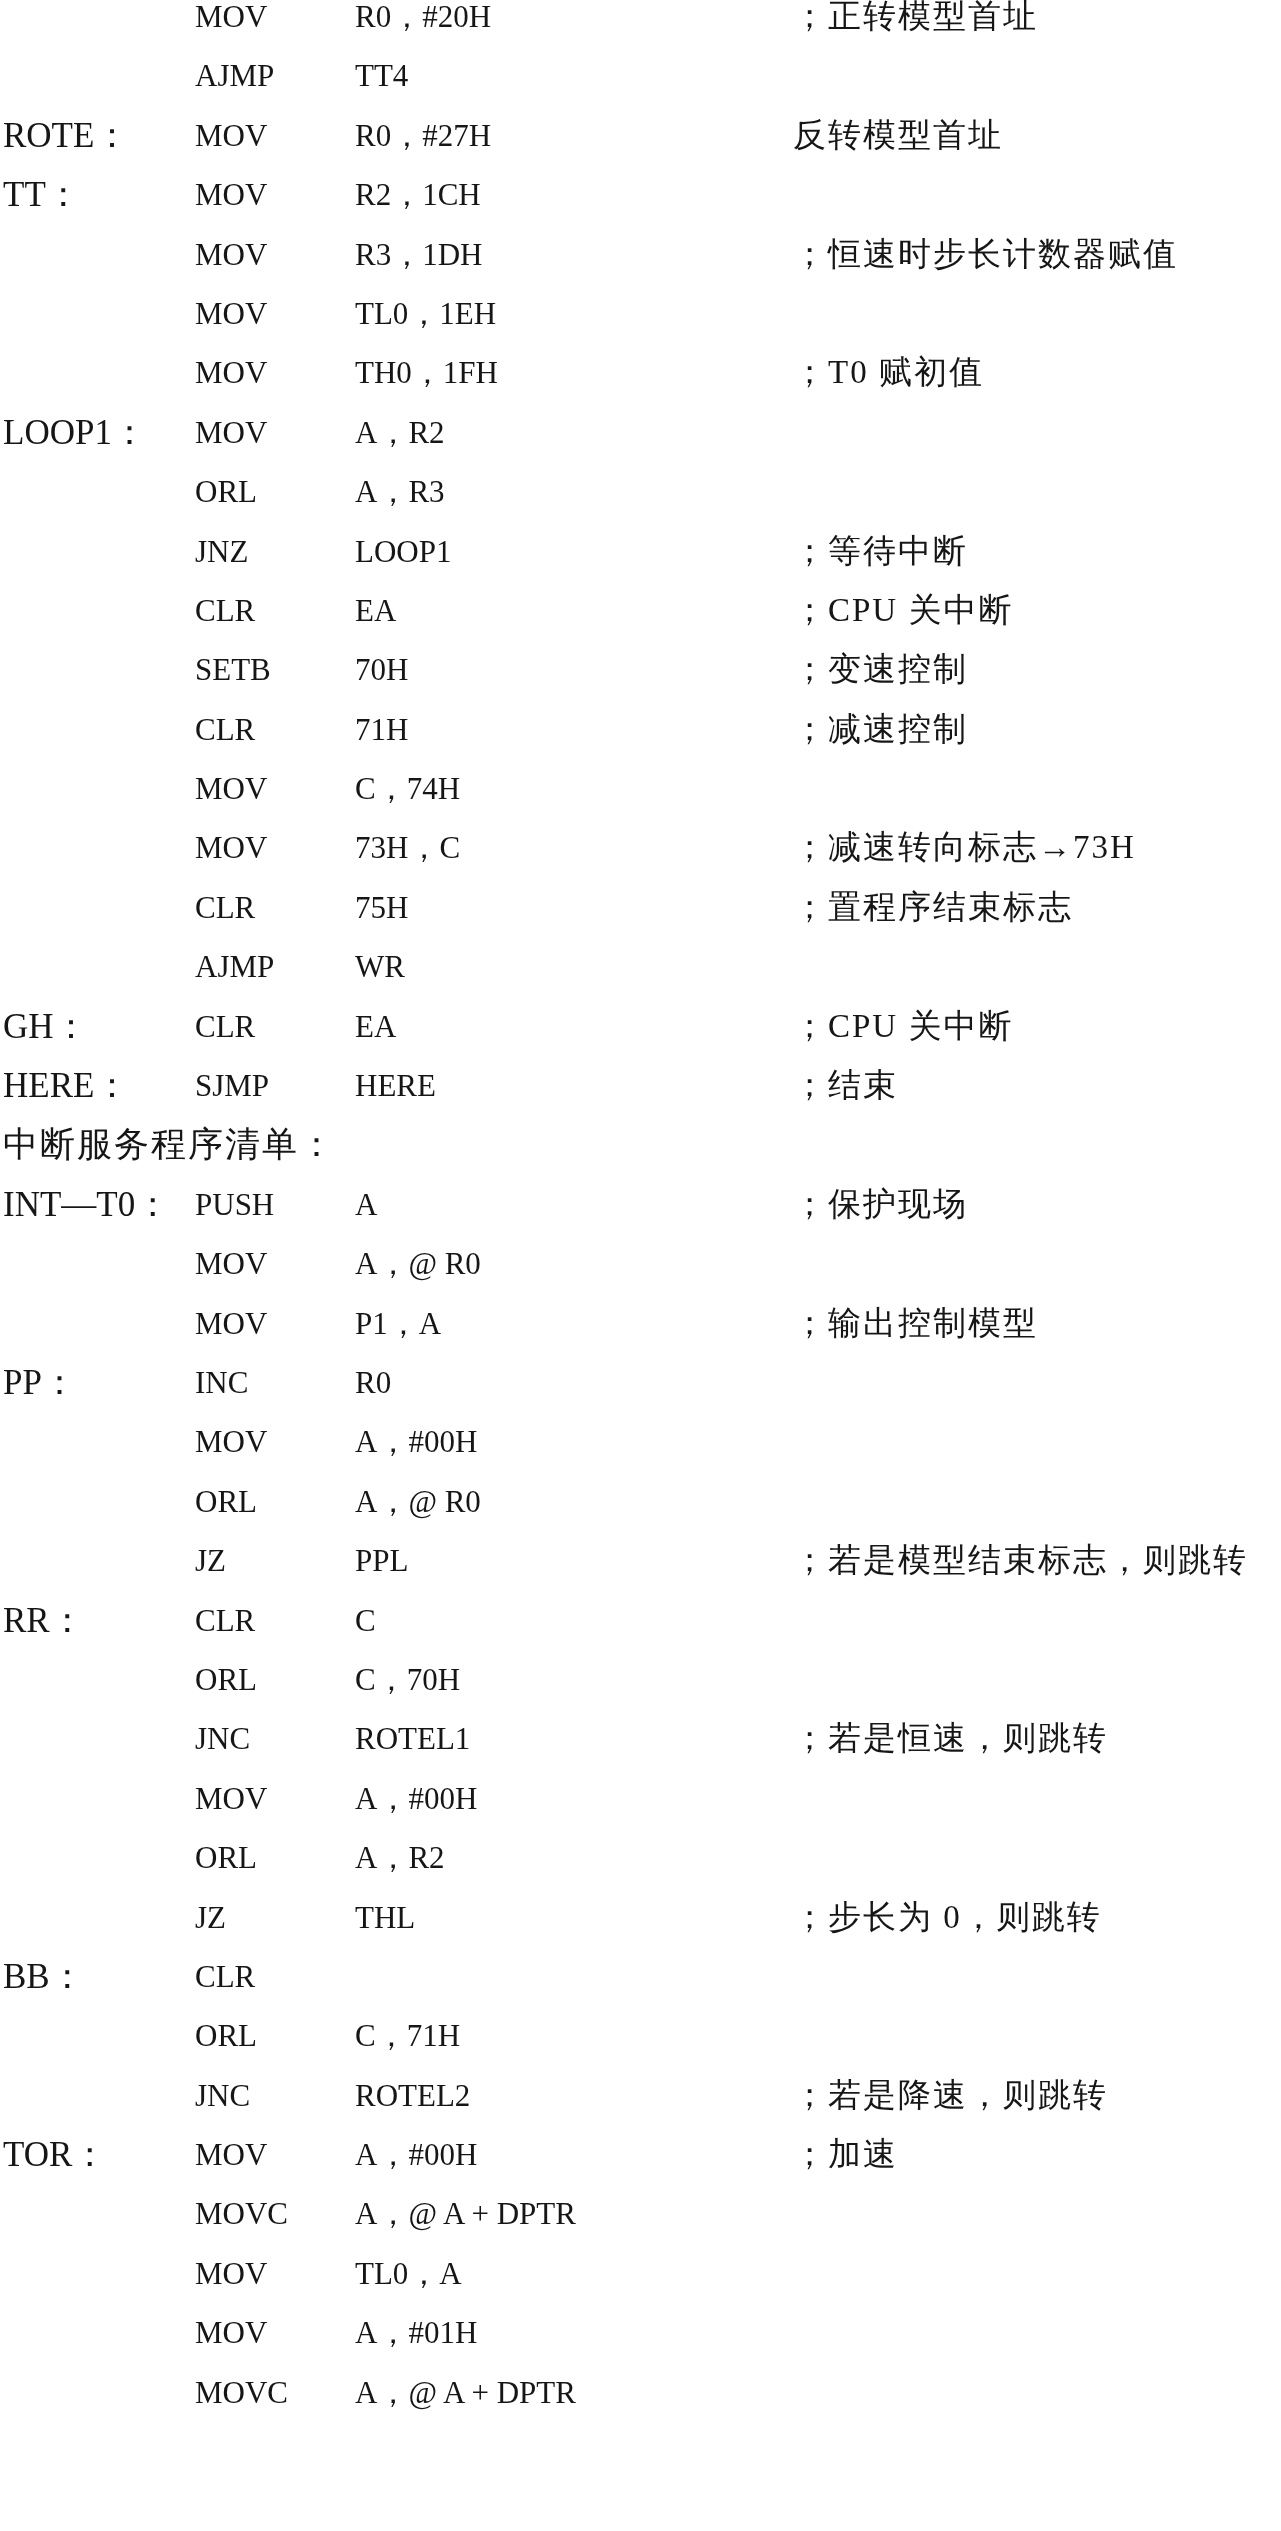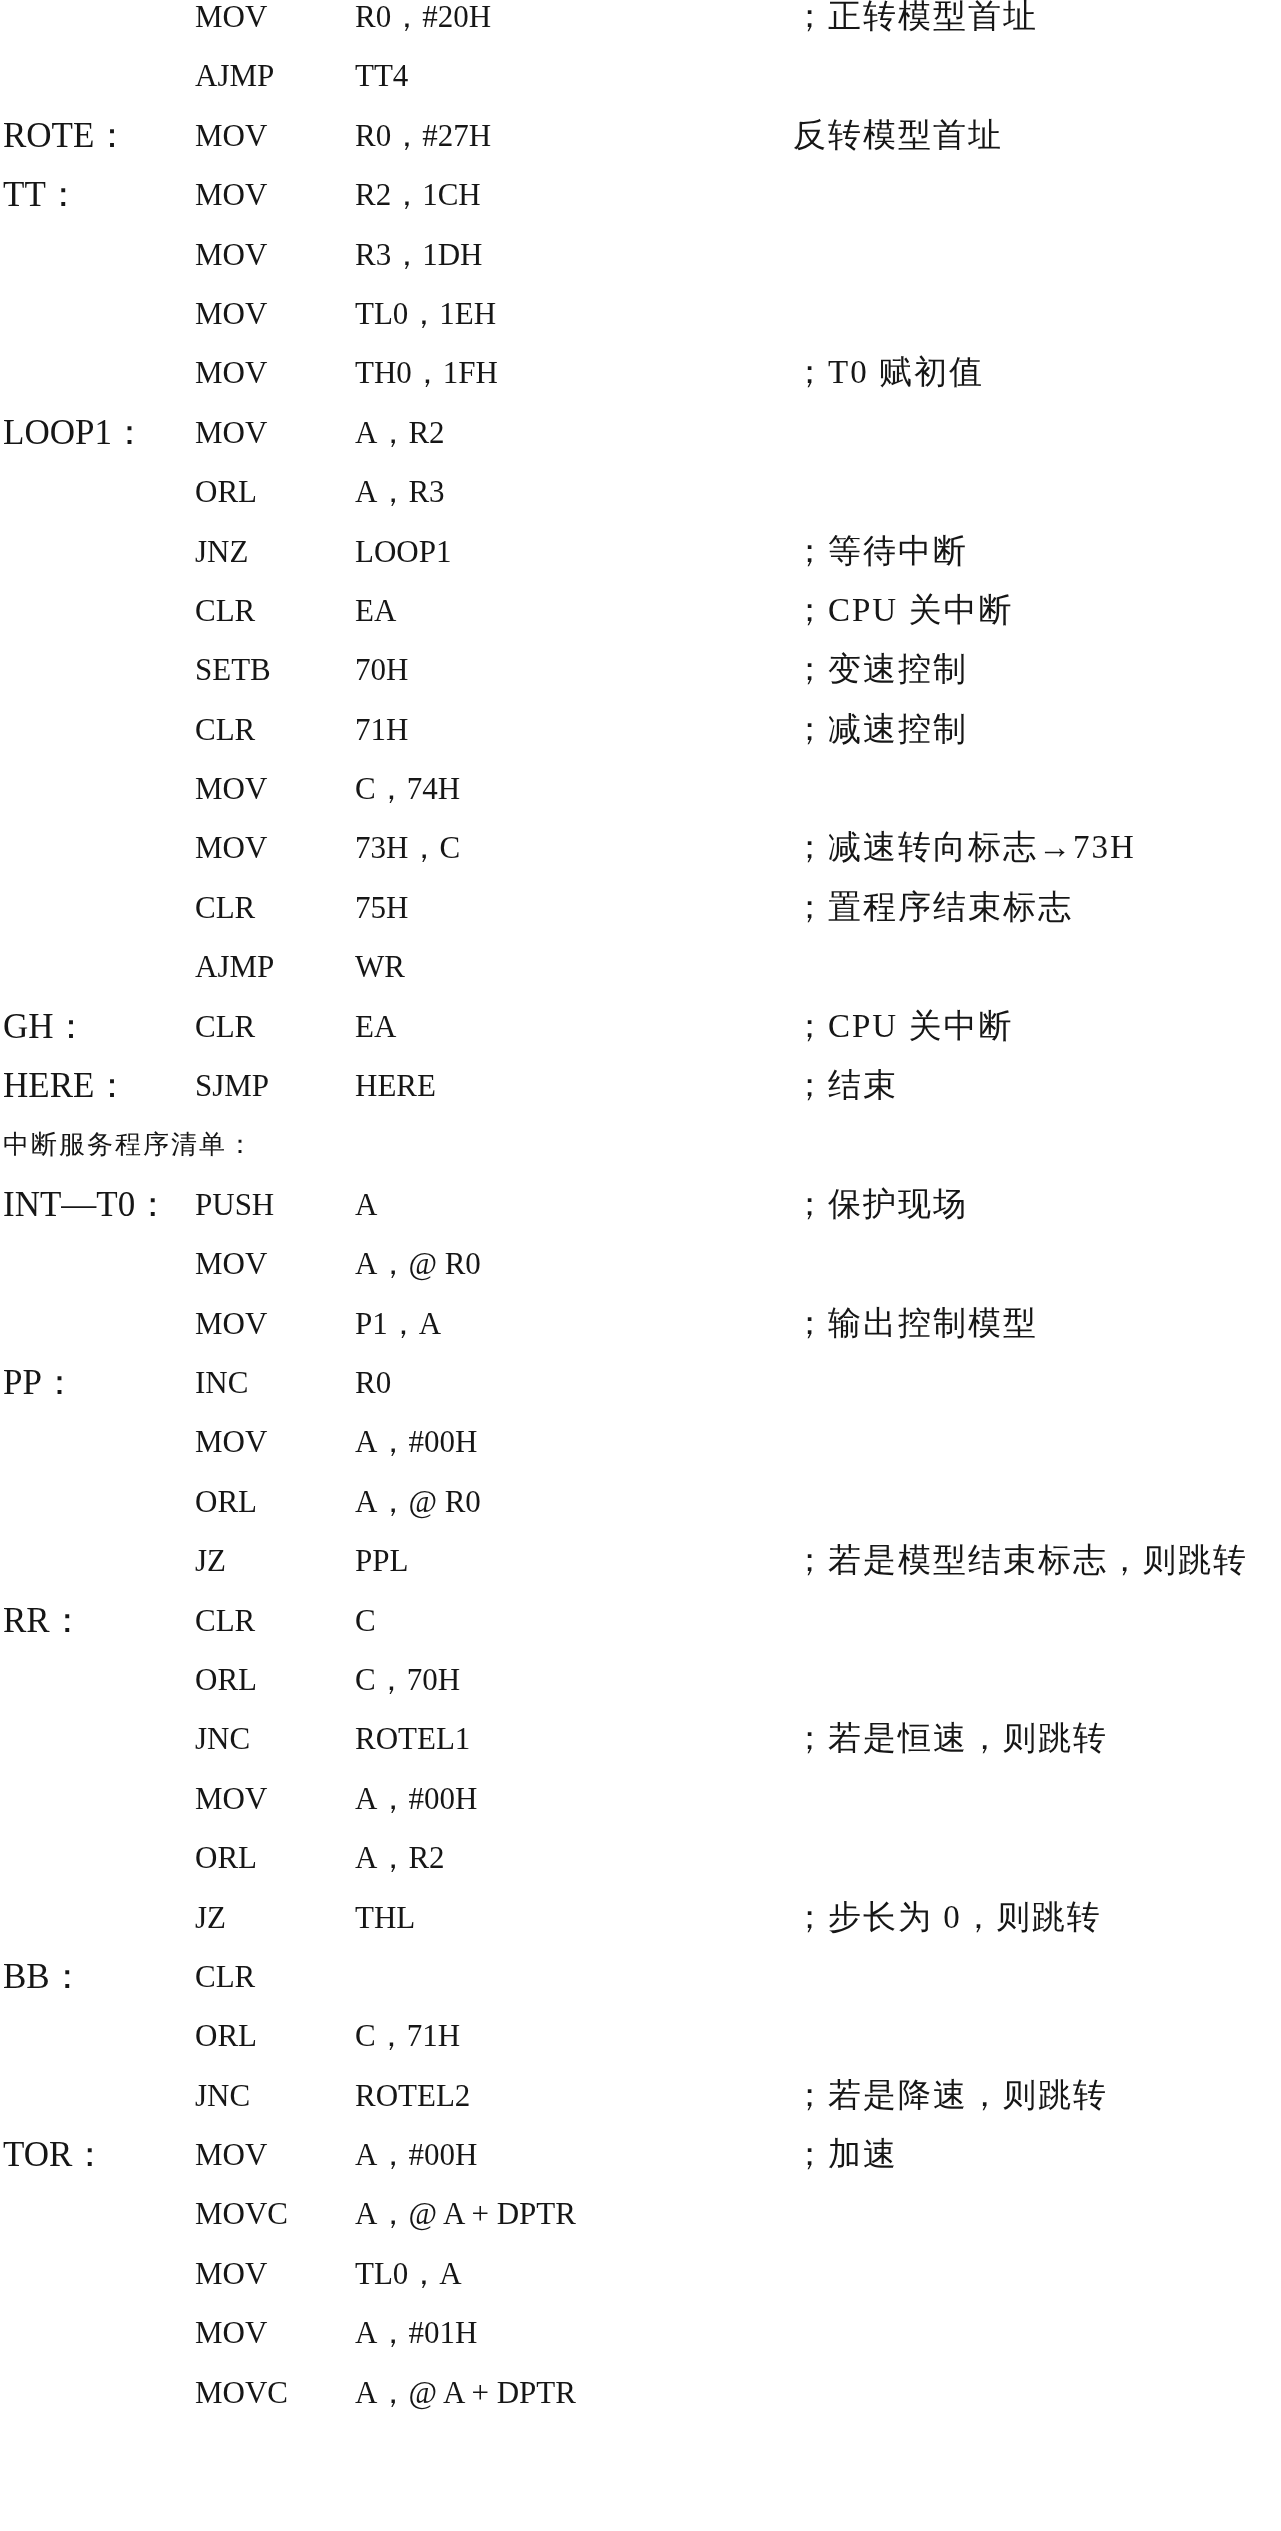--- a/index.html
+++ b/index.html
@@ -33,21 +33,21 @@
   .col {
     position: absolute;
     top: 0;
     line-height: 59.4px;
     white-space: pre;
   }
   .label    { left: 3px;   font-size: 35px; }
   .mnemonic { left: 195px; font-size: 31px; }
   .operand  { left: 355px; font-size: 31px; }
   .comment  { left: 793px; font-size: 33px; letter-spacing: 2px; }
-  .line.heading .label { font-size: 26px; letter-spacing: 2px; }
+  .line.heading .label { font-size: 35px; letter-spacing: 2px; }
 </style>
 </head>
 <body>
 
 <div class="page">
   <div id="listing" class="listing">
       <div class="line">
     <span class="col label"></span>
     <span class="col mnemonic">MOV</span>
     <span class="col operand">R0，#20H</span>
@@ -68,20 +68,21 @@
       <div class="line">
     <span class="col label">TT：</span>
     <span class="col mnemonic">MOV</span>
     <span class="col operand">R2，1CH</span>
     <span class="col comment"></span>
   </div>
       <div class="line">
     <span class="col label"></span>
     <span class="col mnemonic">MOV</span>
     <span class="col operand">R3，1DH</span>
+    <span class="col comment">；恒速时步长计数器赋值</span>
   </div>
       <div class="line">
     <span class="col label"></span>
     <span class="col mnemonic">MOV</span>
     <span class="col operand">TL0，1EH</span>
     <span class="col comment"></span>
   </div>
       <div class="line">
     <span class="col label"></span>
     <span class="col mnemonic">MOV</span>

